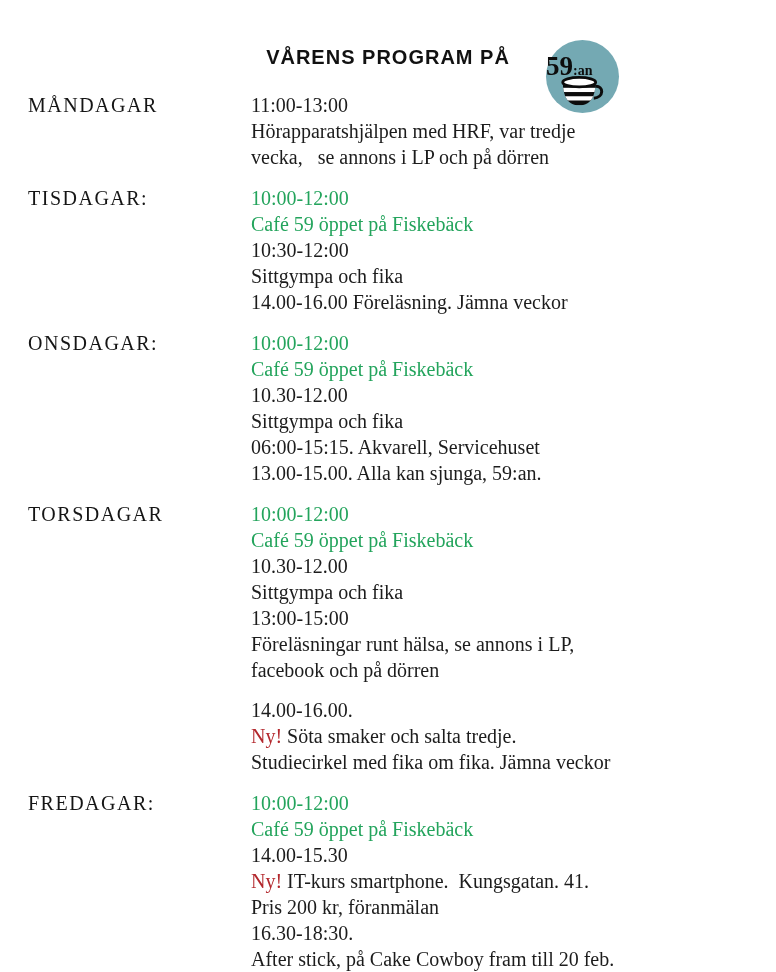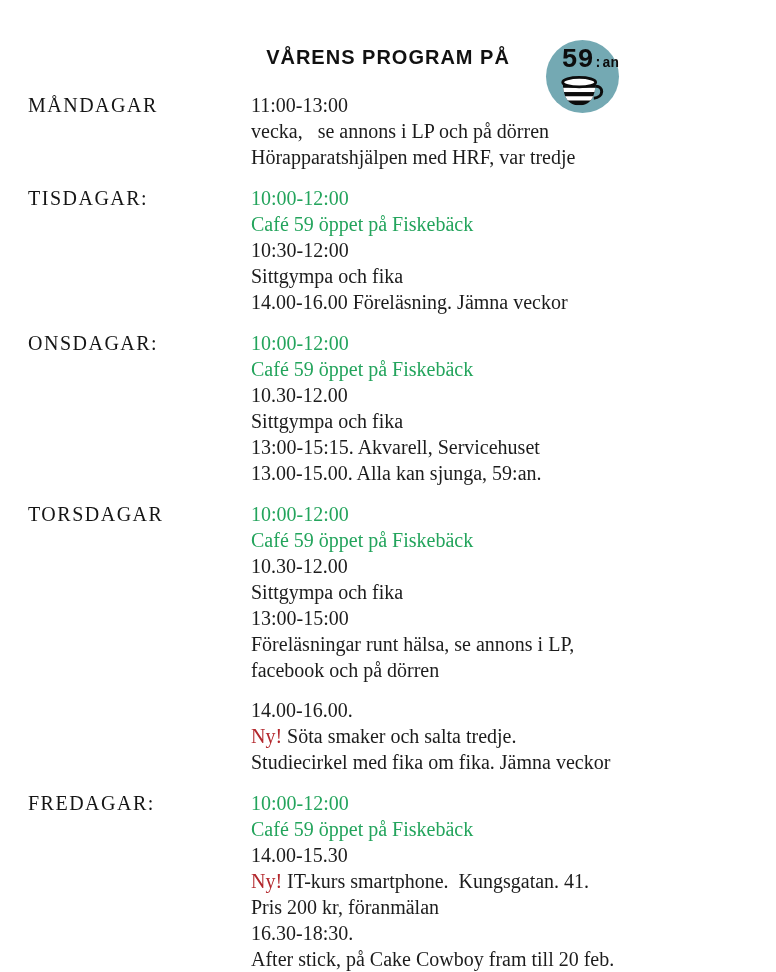--- a/index.html
+++ b/index.html
@@ -38,25 +38,25 @@
     position: absolute;
     left: 546px;
     top: 40px;
     width: 73px;
     height: 73px;
     border-radius: 50%;
     z-index: 2;
   }
   .logo-text {
     position: absolute;
-    top: 7px;
+    top: 13px;
     left: 0;
     width: 100%;
-    text-align: right;
-    font-family: Liberation Mono, monospace;
+    text-align: left;
+    font-family: Liberation Serif, serif;
     font-weight: 700;
     color: #0d0d0d;
     line-height: 1;
     white-space: nowrap;
   }
   .logo-text .big { font-size: 27px; }
   .logo-text .small { font-size: 14px; }
   .logo-cup {
     position: absolute;
     left: 13px;
@@ -117,42 +117,42 @@
       </svg>
     </span>
   </div>
 </div>
 
 <div class="schedule" id="schedule">
     <div class="section">
       <div class="day">MÅNDAGAR</div>
       <div class="content">
         <div class="line"><span class="seg">11:00-13:00</span></div>
+        <div class="line"><span class="seg">Hörapparatshjälpen med HRF, var tredje</span></div>
         <div class="line"><span class="seg">vecka,   se annons i LP och på dörren</span></div>
-        <div class="line"><span class="seg">Hörapparatshjälpen med HRF, var tredje</span></div>
       </div>
     </div>
     <div class="section">
       <div class="day">TISDAGAR:</div>
       <div class="content">
         <div class="line"><span class="seg" style="color: rgb(35, 164, 92);">10:00-12:00</span></div>
         <div class="line"><span class="seg" style="color: rgb(35, 164, 92);">Café 59 öppet på Fiskebäck</span></div>
         <div class="line"><span class="seg">10:30-12:00</span></div>
         <div class="line"><span class="seg">Sittgympa och fika</span></div>
         <div class="line"><span class="seg">14.00-16.00 Föreläsning. Jämna veckor</span></div>
       </div>
     </div>
     <div class="section">
       <div class="day">ONSDAGAR:</div>
       <div class="content">
         <div class="line"><span class="seg" style="color: rgb(35, 164, 92);">10:00-12:00</span></div>
         <div class="line"><span class="seg" style="color: rgb(35, 164, 92);">Café 59 öppet på Fiskebäck</span></div>
         <div class="line"><span class="seg">10.30-12.00</span></div>
         <div class="line"><span class="seg">Sittgympa och fika</span></div>
-        <div class="line"><span class="seg">13:00-15:15. Akvarell, Servicehuset</span></div>
+        <div class="line"><span class="seg">06:00-15:15. Akvarell, Servicehuset</span></div>
         <div class="line"><span class="seg">13.00-15.00. Alla kan sjunga, 59:an.</span></div>
       </div>
     </div>
     <div class="section">
       <div class="day">TORSDAGAR</div>
       <div class="content">
         <div class="line"><span class="seg" style="color: rgb(35, 164, 92);">10:00-12:00</span></div>
         <div class="line"><span class="seg" style="color: rgb(35, 164, 92);">Café 59 öppet på Fiskebäck</span></div>
         <div class="line"><span class="seg">10.30-12.00</span></div>
         <div class="line"><span class="seg">Sittgympa och fika</span></div>

